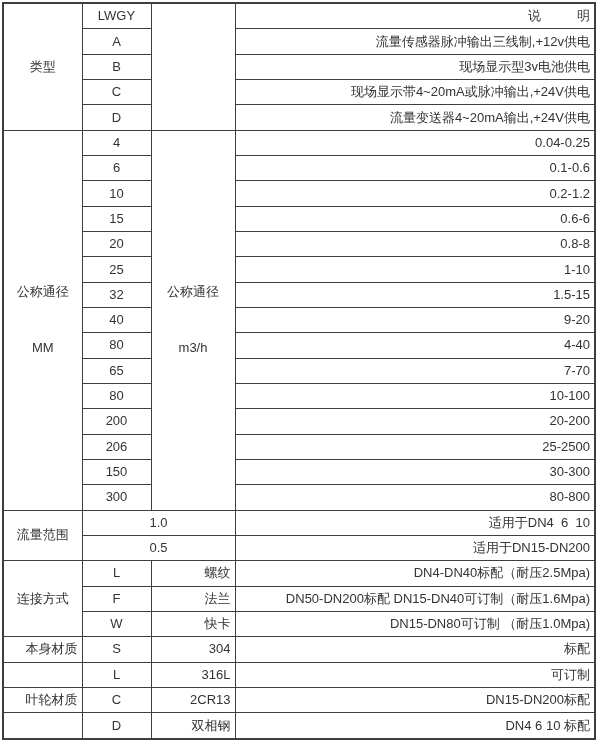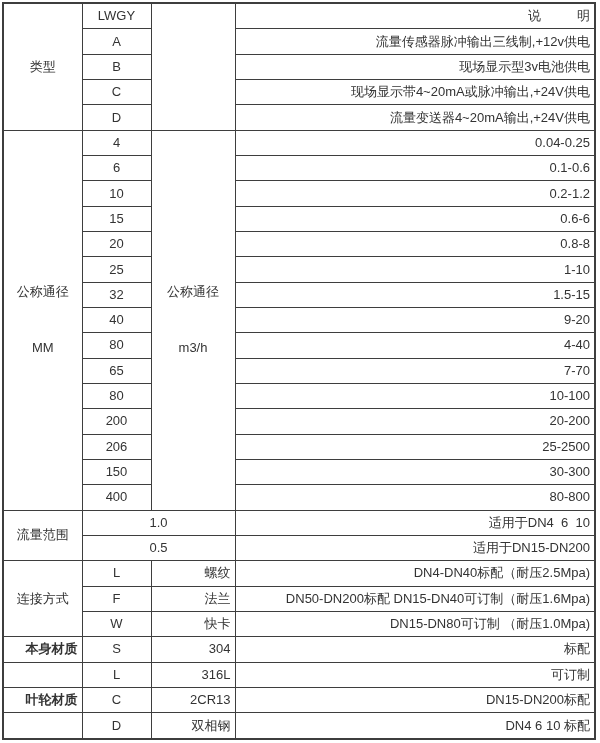--- a/index.html
+++ b/index.html
@@ -25,21 +25,21 @@
     font-size: 13px;
     line-height: 1.4;
     color: #333333;
     white-space: pre;
     overflow: hidden;
     padding: 0 4px;
     vertical-align: middle;
   }
   td.c { text-align: center; padding: 0 1px; }
   td.l { text-align: right; }
-  td.tight { padding: 0 2px; font-weight: bold; }
+  td.tight { padding: 0 2px; }
   .blk { display: block; line-height: 20px; }
 </style>
 </head>
 <body>
 
 <table class="spec">
   <colgroup>
     <col style="width:79px">
     <col style="width:69px">
     <col style="width:84px">
@@ -128,21 +128,21 @@
   </tr>
   <tr>
     <td class="c">206</td>
     <td class="l">25-2500</td>
   </tr>
   <tr>
     <td class="c">150</td>
     <td class="l">30-300</td>
   </tr>
   <tr>
-    <td class="c">400</td>
+    <td class="c">300</td>
     <td class="l">80-800</td>
   </tr>
 
   <tr>
     <td class="c" rowspan="2">流量范围</td>
     <td class="c" colspan="2">1.0</td>
     <td class="l">适用于DN4  6  10</td>
   </tr>
   <tr>
     <td class="c" colspan="2">0.5</td>

